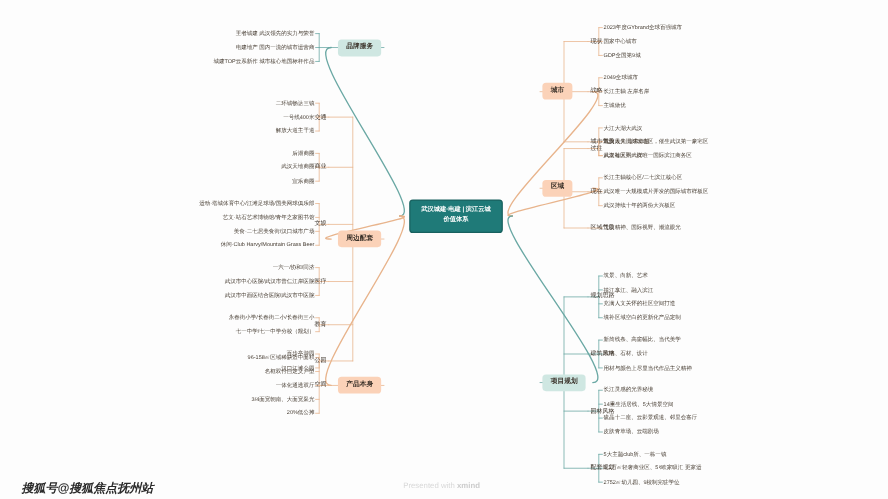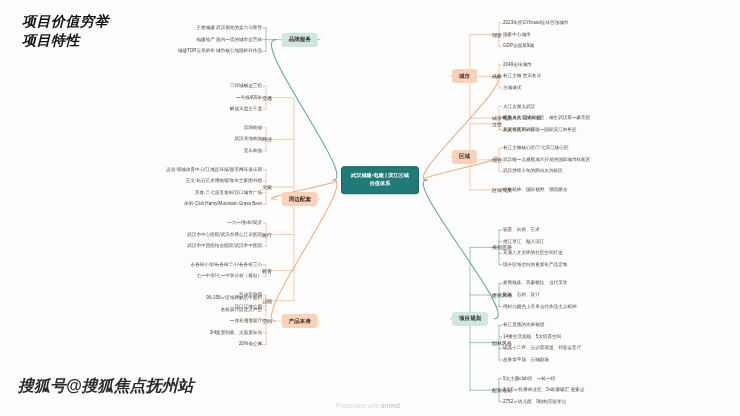--- a/index.html
+++ b/index.html
@@ -26,24 +26,24 @@
     font-style: italic;
     font-weight: bold;
     font-size: 14px;
     line-height: 19px;
     color: #111111;
     letter-spacing: 0.5px;
     white-space: nowrap;
   }
   .watermark-left {
     position: absolute;
-    left: 18px; top: 376px;
+    left: 18px; top: 400px;
     font-style: italic;
     font-weight: bold;
-    font-size: 16px;
+    font-size: 10px;
     color: #2b2b2b;
     white-space: nowrap;
   }
   .watermark-xmind {
     position: absolute;
     left: 336px; top: 402px;
     font-size: 6.5px;
     color: #d8d8d8;
     white-space: nowrap;
   }
@@ -92,24 +92,20 @@
     white-space: pre-line;
   }
   .c-orange  { background: #fbd2b8; }
   .c-teal    { background: #cfe7e2; }
 </style>
 </head>
 <body>
 
 <div id="stage">
 
-  <div class="title-block">
-    <div>项目价值穷举</div>
-    <div>项目特性</div>
-  </div>
 
   <svg class="links" id="link-layer">
       <path d="M 266 28 L 263 28" stroke="#6aa8a4" stroke-width="0.65" fill="none" stroke-linecap="round"></path>
       <path d="M 266 39.6 L 263 39.6" stroke="#6aa8a4" stroke-width="0.65" fill="none" stroke-linecap="round"></path>
       <path d="M 266 51.2 L 263 51.2" stroke="#6aa8a4" stroke-width="0.65" fill="none" stroke-linecap="round"></path>
       <path d="M 266 28 L 266 51.2" stroke="#6aa8a4" stroke-width="0.65" fill="none" stroke-linecap="round"></path>
       <path d="M 266 39.6 L 274 39.6" stroke="#6aa8a4" stroke-width="0.65" fill="none" stroke-linecap="round"></path>
       <path d="M 294 39.6 L 274 39.6" stroke="#6aa8a4" stroke-width="0.65" fill="none" stroke-linecap="round"></path>
       <path d="M 294 39.6 L 320 39.6" stroke="#6aa8a4" stroke-width="0.65" fill="none" stroke-linecap="round"></path>
       <path d="M 276 39.6 C 248 39.6, 359 180, 333 180" stroke="#6aa8a4" stroke-width="1.1" fill="none" stroke-linecap="round"></path>

